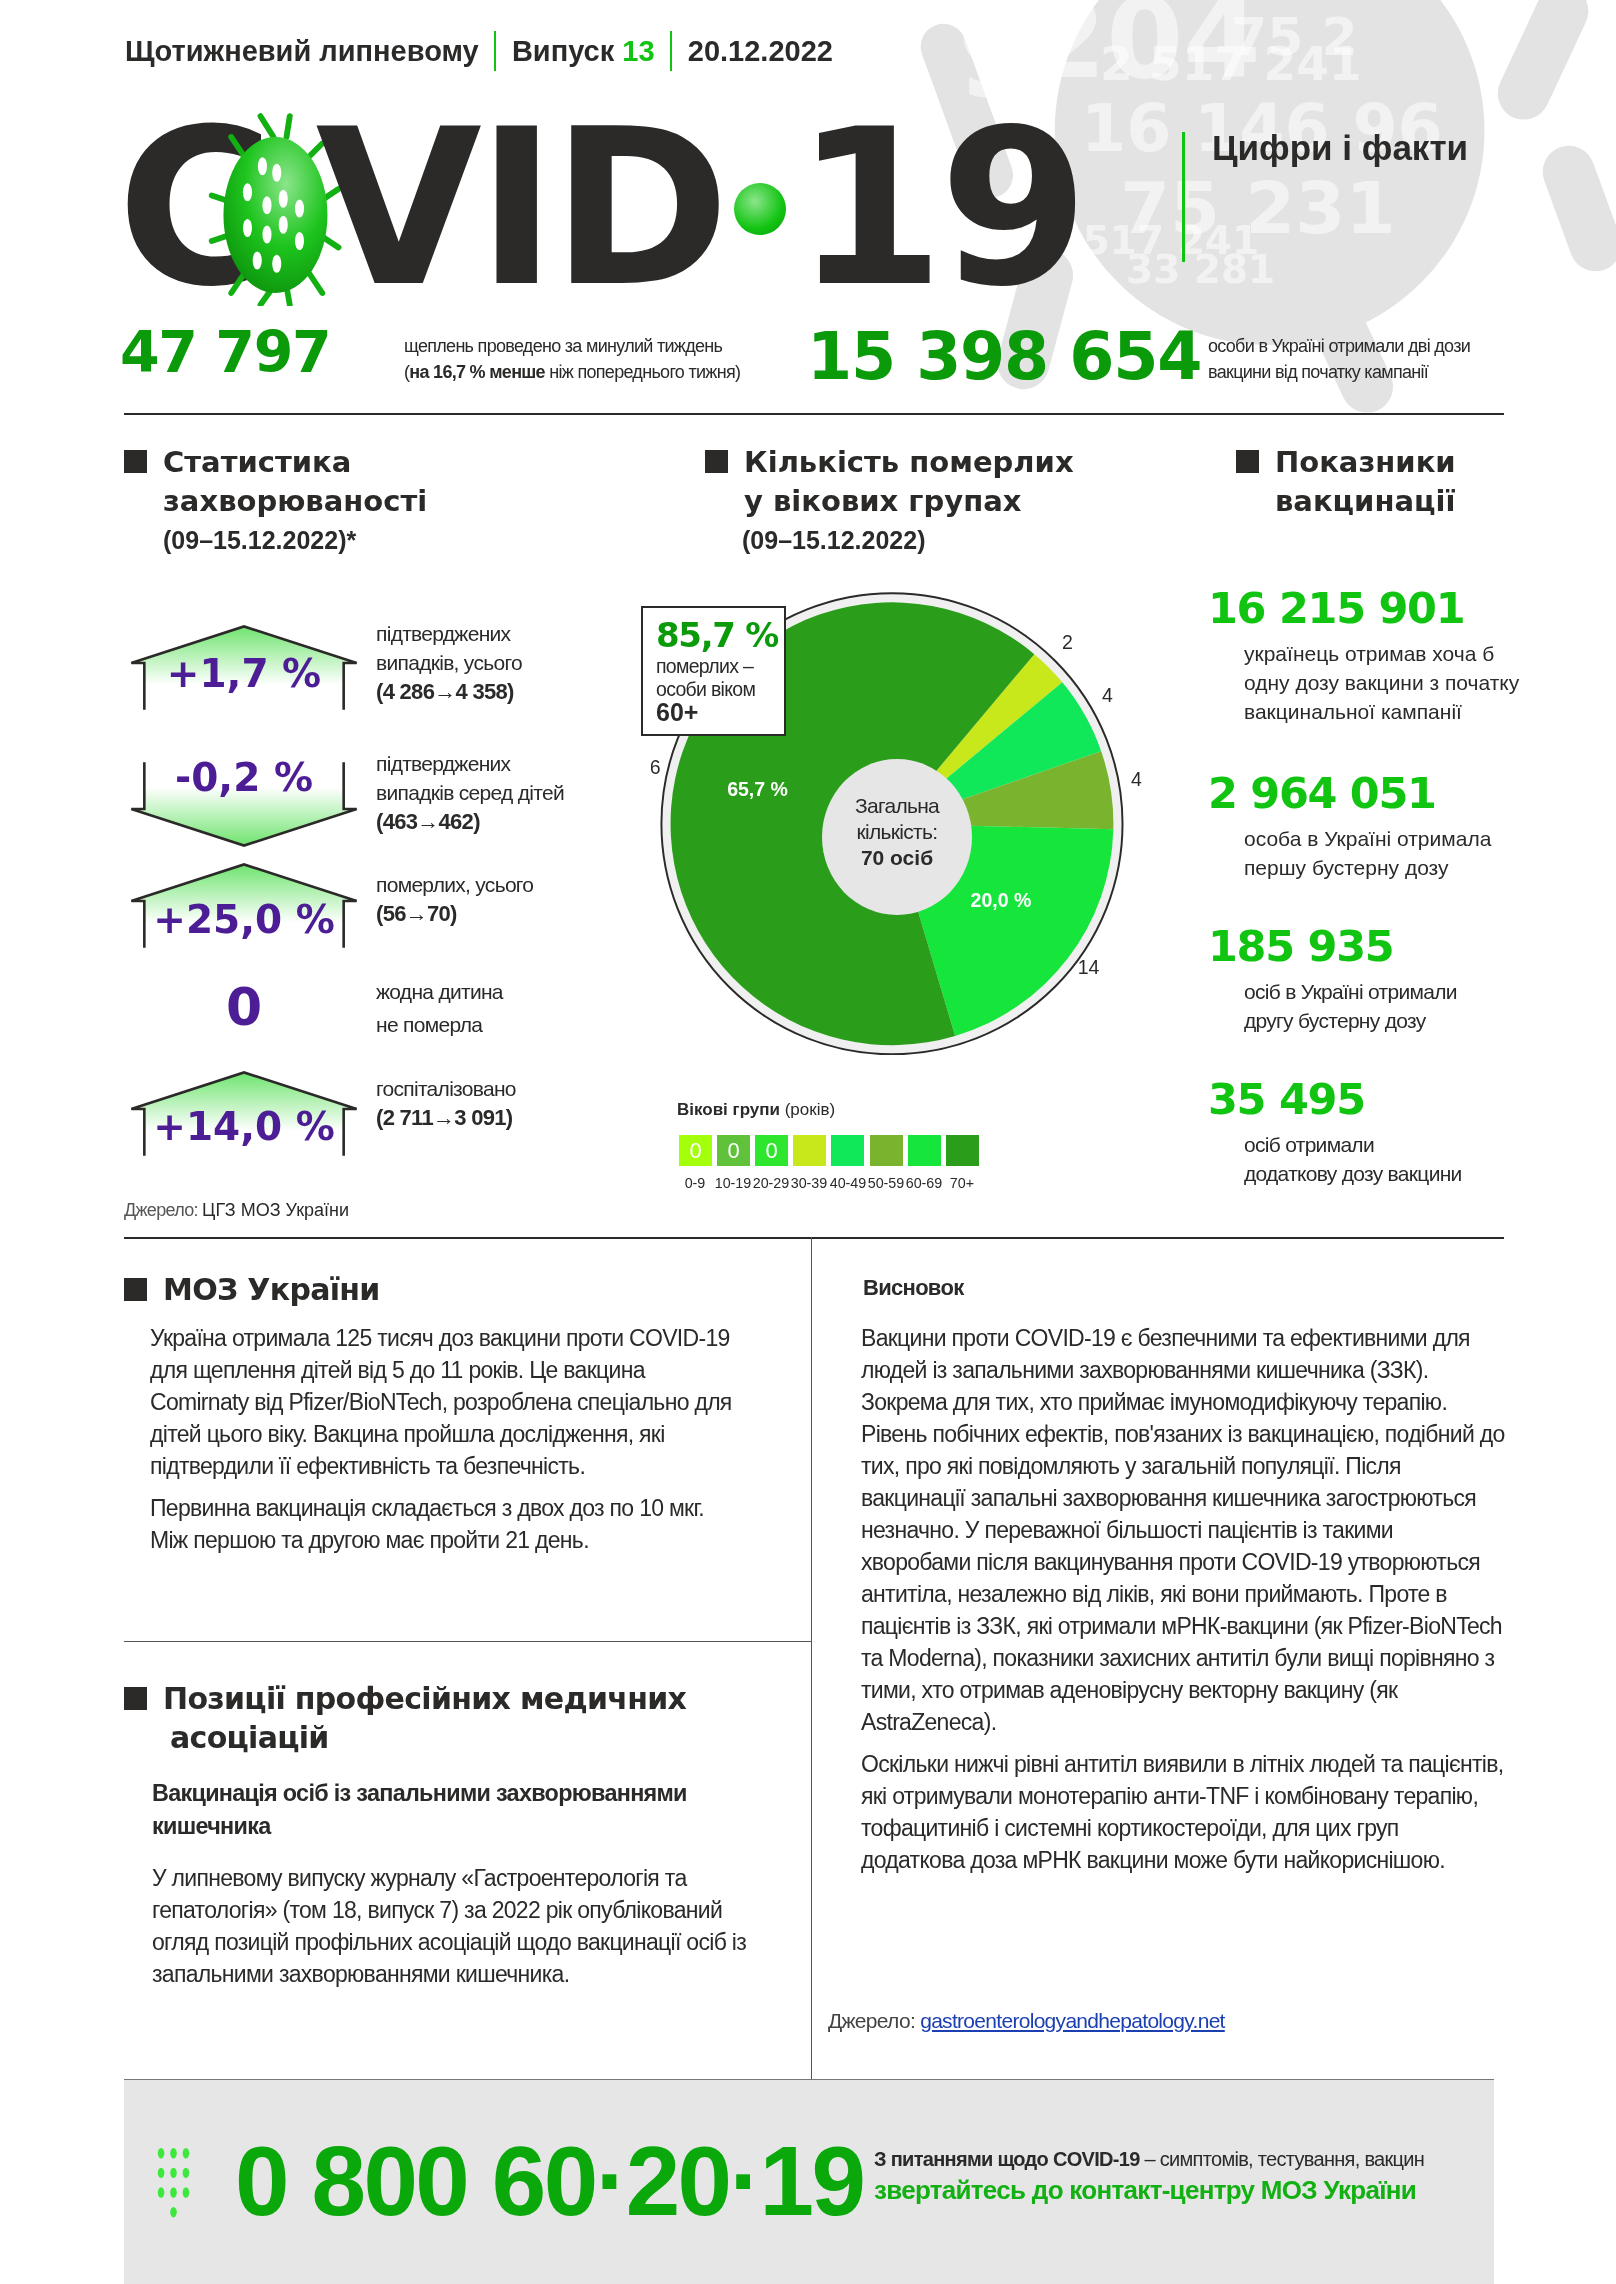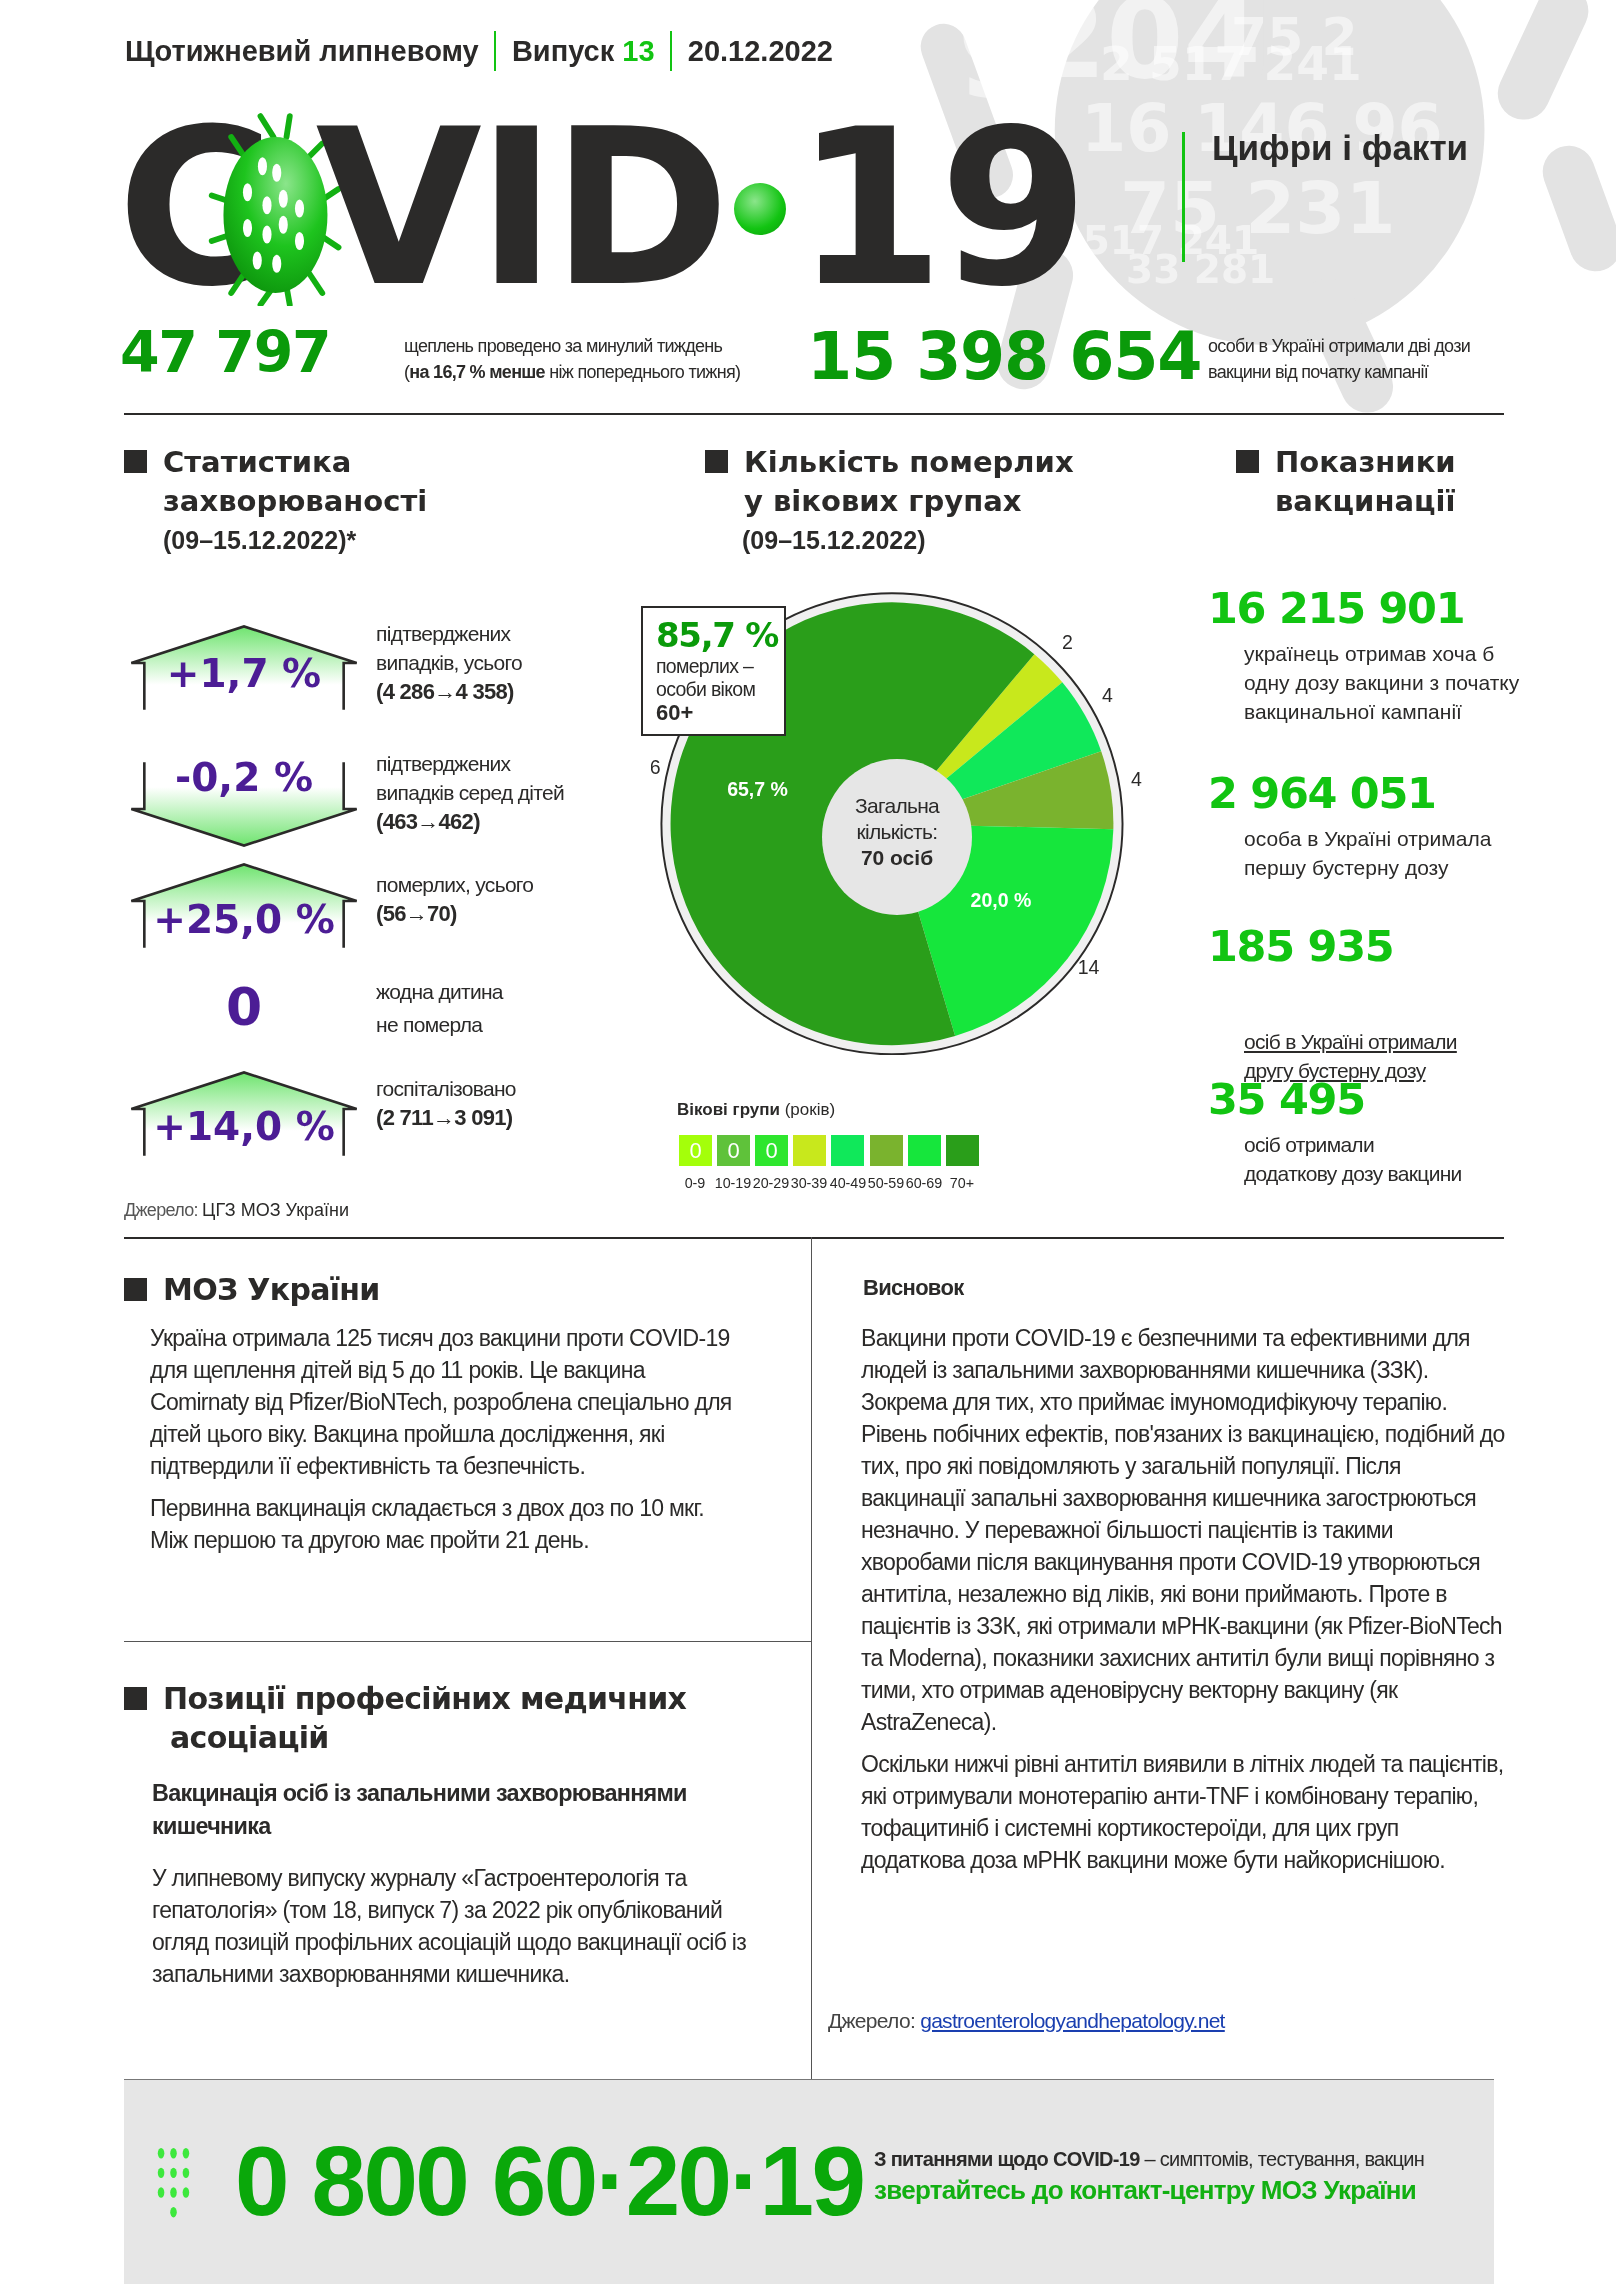--- a/index.html
+++ b/index.html
@@ -214,21 +214,21 @@
     <text x="537.3987346391746" y="493.11831891342956" font-size="30" font-weight="bold" text-anchor="middle" fill="#fff" font-family="Liberation Sans, sans-serif">20,0 %</text>
     <path d="M370,365 L466.9715528292527,690.8780722016802 A340,340 0 1 1 588.5477872934233,104.54488933954741 Z" fill="#2a9e1a"></path>
     <text x="-2.0854430948399454" y="287.8480522804731" font-size="30" text-anchor="middle" fill="#2b2a29" font-family="Liberation Sans, sans-serif">46</text>
     <text x="163.5904963042309" y="322.2009721597993" font-size="30" font-weight="bold" text-anchor="middle" fill="#fff" font-family="Liberation Sans, sans-serif">65,7 %</text>
   </svg>
 
 <div class="abs" style="left:641px;top:606px;width:145px;height:130px;border:2px solid #2b2a29;background:#fff;padding:6.5px 0 0 13px;box-sizing:border-box;">
   <div class="bignum" style="font-size:34px;color:#0a9a0a;">85,7 %</div>
   <div class="cond" style="font-size:19.5px;line-height:23.4px;">померлих –</div>
   <div class="cond" style="font-size:19.5px;line-height:23.4px;">особи віком</div>
-  <div style="font-size:22px;font-weight:bold;line-height:23.4px;">60+</div>
+  <div style="font-size:25px;font-weight:bold;line-height:23.4px;">60+</div>
 </div>
 
 <div class="abs" style="left:822px;top:759px;width:150px;height:156px;border-radius:50%;background:#e6e6e6;text-align:center;box-sizing:border-box;padding-top:34px;">
   <div class="cond" style="font-size:21px;line-height:26px;">Загальна</div>
   <div class="cond" style="font-size:21px;line-height:26px;">кількість:</div>
   <div style="font-size:21px;font-weight:bold;line-height:26px;">70 осіб</div>
 </div>
 
 <div class="legend-title">
   <b>Вікові групи</b><span> (років)</span>
@@ -262,21 +262,21 @@
   <div>українець отримав хоча б</div>
   <div>одну дозу вакцини з початку</div>
   <div>вакцинальної кампанії</div>
 </div>
 <div class="vac-num" style="top:768px;">2 964 051</div>
 <div class="vac-desc" style="top:824px;">
   <div>особа в Україні отримала</div>
   <div>першу бустерну дозу</div>
 </div>
 <div class="vac-num" style="top:921px;">185 935</div>
-<div class="vac-desc cond" style="top:1027px;text-decoration:underline;">
+<div class="vac-desc cond" style="top:977px;">
   <div>осіб в Україні отримали</div>
   <div>другу бустерну дозу</div>
 </div>
 <div class="vac-num" style="top:1074px;">35 495</div>
 <div class="vac-desc cond" style="top:1130px;">
   <div>осіб отримали</div>
   <div>додаткову дозу вакцини</div>
 </div>
 
 <div class="rule" style="left:124px;top:1237px;width:1380px;height:2px;"></div>

